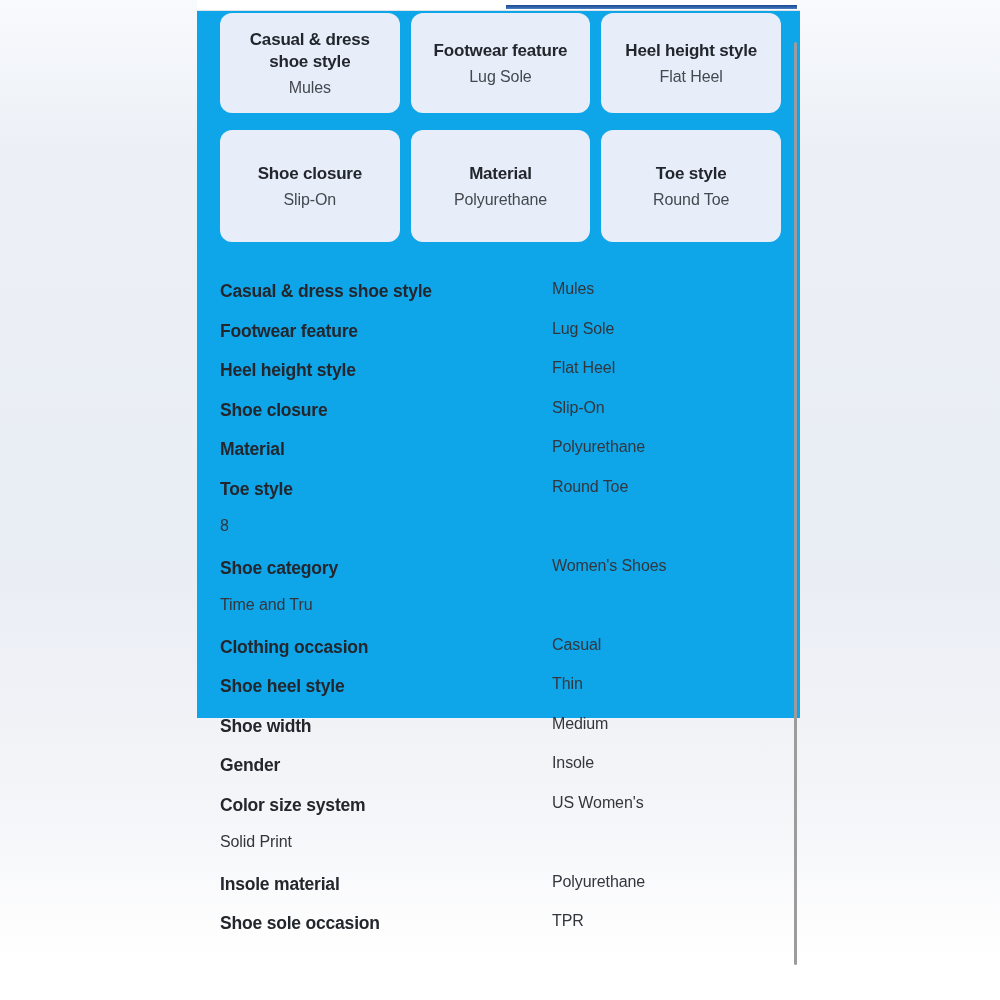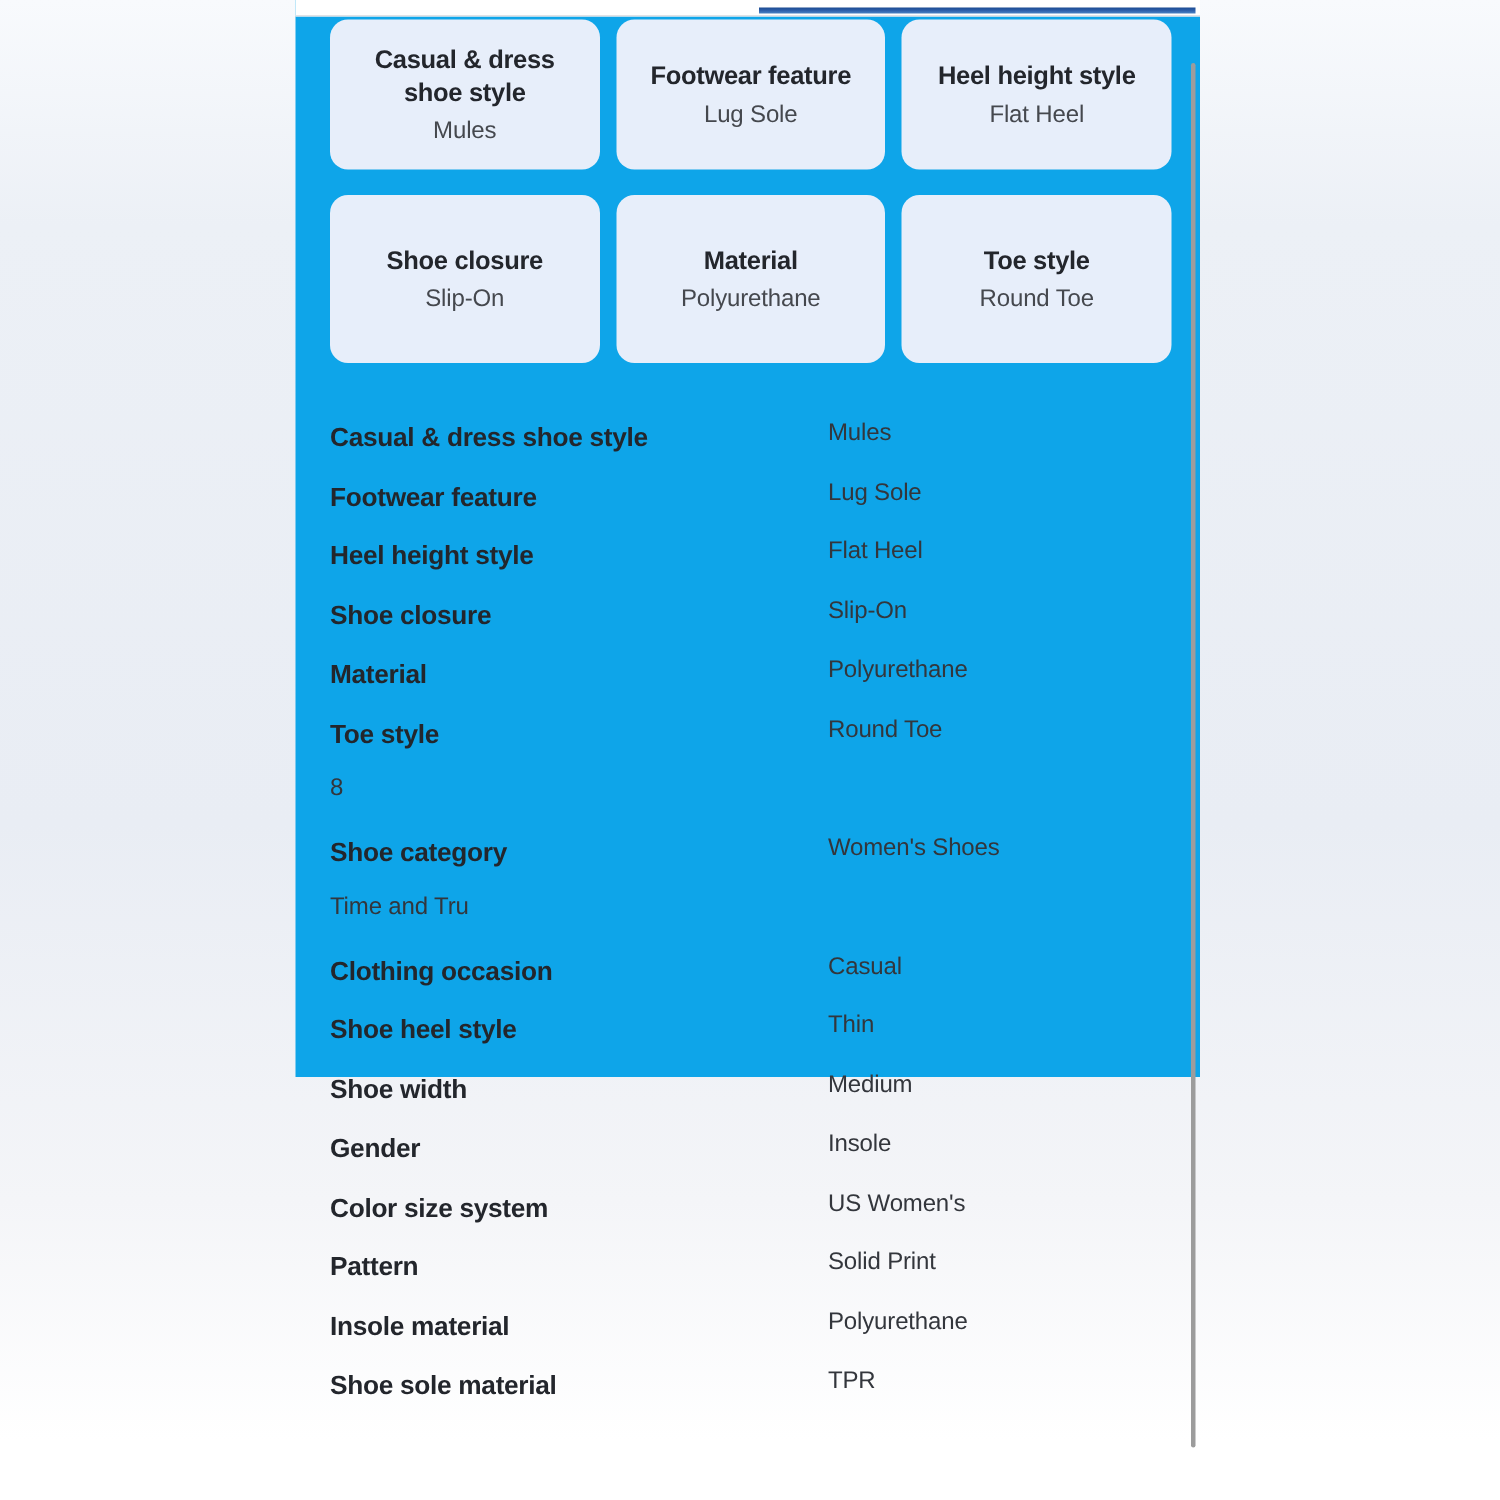--- a/index.html
+++ b/index.html
@@ -165,31 +165,30 @@
           <div class="spec-label">Gender</div>
           <div class="spec-value">Insole</div>
         </div>
 
         <div class="spec-row">
           <div class="spec-label">Color size system</div>
           <div class="spec-value">US Women's</div>
         </div>
 
         <div class="spec-row">
-          <div class="spec-label">Pattern</div>
           <div class="spec-value">Solid Print</div>
         </div>
 
         <div class="spec-row">
           <div class="spec-label">Insole material</div>
           <div class="spec-value">Polyurethane</div>
         </div>
 
         <div class="spec-row">
-          <div class="spec-label">Shoe sole material</div>
+          <div class="spec-label">Shoe sole occasion</div>
           <div class="spec-value">TPR</div>
         </div>
       </div>
 
   </div>
 
   <div class="scrollbar"></div>
 
 </div>
 

